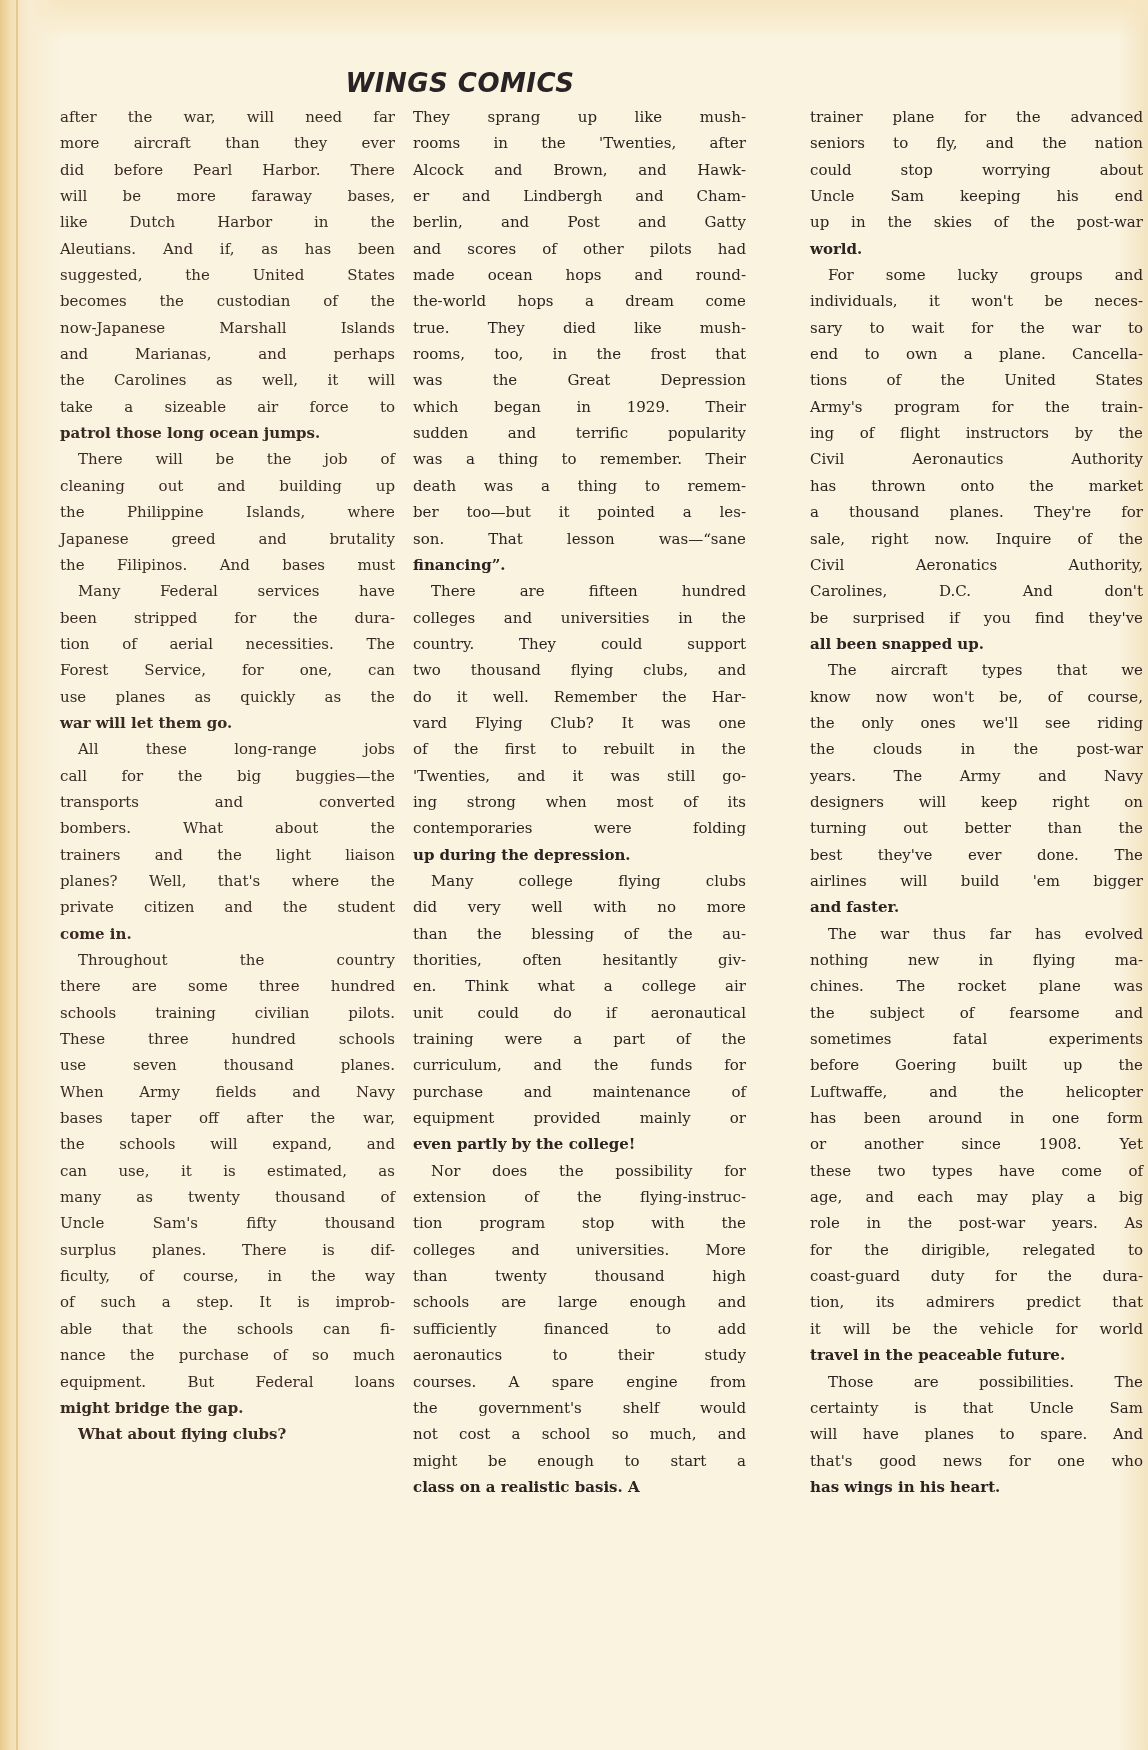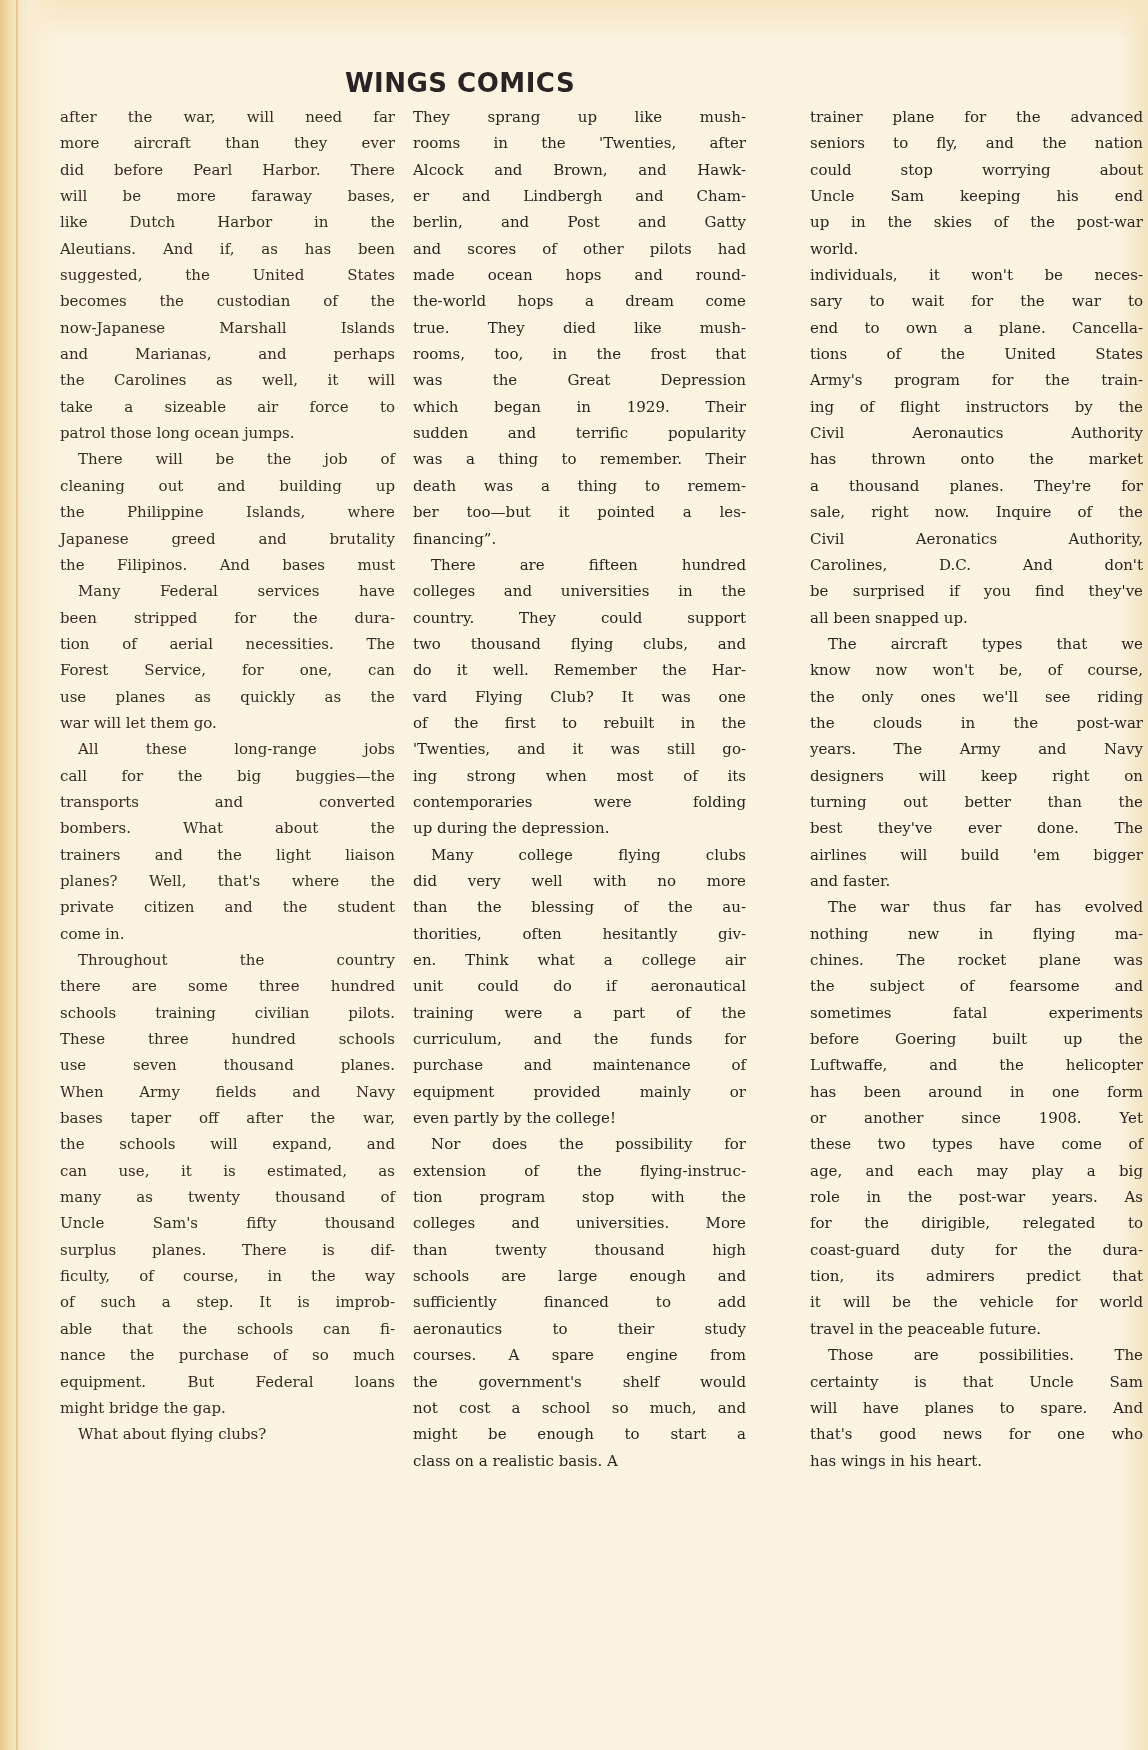--- a/index.html
+++ b/index.html
@@ -20,35 +20,36 @@
   .edge-line {
     position: absolute; left: 16px; top: 0; bottom: 0; width: 2px;
     background: #dcb26a; opacity: 0.55;
   }
   .masthead {
     position: absolute; top: 68px; left: 0; width: 920px;
     text-align: center;
     font-family: "DejaVu Sans", "Liberation Sans", sans-serif;
     font-weight: bold; font-size: 26px; letter-spacing: 0.5px;
     color: #2a2326;
+    font-style: italic;
   }
   .col {
     position: absolute; top: 104px;
     font-size: 15px; line-height: 26.35px;
     color: #3b2a24;
   }
   .col.left  { left: 60px;  width: 335px; }
   .col.mid   { left: 413px; width: 333px; }
   .col.right { left: 810px; width: 333px; }
   .line {
     display: block; white-space: nowrap;
     text-align: justify; text-align-last: justify;
     height: 26.35px;
   }
-  .line.last { text-align-last: left; }
+  .line.last { text-align-last: left; font-weight: bold; }
   .line.indent { padding-left: 18px; }
   .col.mid .line, .col.right .line { color: #2f2220; }
 </style>
 </head>
 <body>
 
 <div class="page">
   <div class="edge-line"></div>
 
   <div class="masthead">WINGS COMICS</div>
@@ -116,20 +117,21 @@
       <span class="line">made ocean hops and round-</span>
       <span class="line">the-world hops a dream come</span>
       <span class="line">true. They died like mush-</span>
       <span class="line">rooms, too, in the frost that</span>
       <span class="line">was the Great Depression</span>
       <span class="line">which began in 1929. Their</span>
       <span class="line">sudden and terrific popularity</span>
       <span class="line">was a thing to remember. Their</span>
       <span class="line">death was a thing to remem-</span>
       <span class="line">ber too—but it pointed a les-</span>
+      <span class="line">son. That lesson was—“sane</span>
       <span class="line last">financing”.</span>
       <span class="line indent">There are fifteen hundred</span>
       <span class="line">colleges and universities in the</span>
       <span class="line">country. They could support</span>
       <span class="line">two thousand flying clubs, and</span>
       <span class="line">do it well. Remember the Har-</span>
       <span class="line">vard Flying Club? It was one</span>
       <span class="line">of the first to rebuilt in the</span>
       <span class="line">'Twenties, and it was still go-</span>
       <span class="line">ing strong when most of its</span>
@@ -160,20 +162,21 @@
       <span class="line">might be enough to start a</span>
       <span class="line last">class on a realistic basis. A</span>
     </div>
   <div class="col right">
       <span class="line">trainer plane for the advanced</span>
       <span class="line">seniors to fly, and the nation</span>
       <span class="line">could stop worrying about</span>
       <span class="line">Uncle Sam keeping his end</span>
       <span class="line">up in the skies of the post-war</span>
       <span class="line last">world.</span>
+      <span class="line indent">For some lucky groups and</span>
       <span class="line">individuals, it won't be neces-</span>
       <span class="line">sary to wait for the war to</span>
       <span class="line">end to own a plane. Cancella-</span>
       <span class="line">tions of the United States</span>
       <span class="line">Army's program for the train-</span>
       <span class="line">ing of flight instructors by the</span>
       <span class="line">Civil Aeronautics Authority</span>
       <span class="line">has thrown onto the market</span>
       <span class="line">a thousand planes. They're for</span>
       <span class="line">sale, right now. Inquire of the</span>

